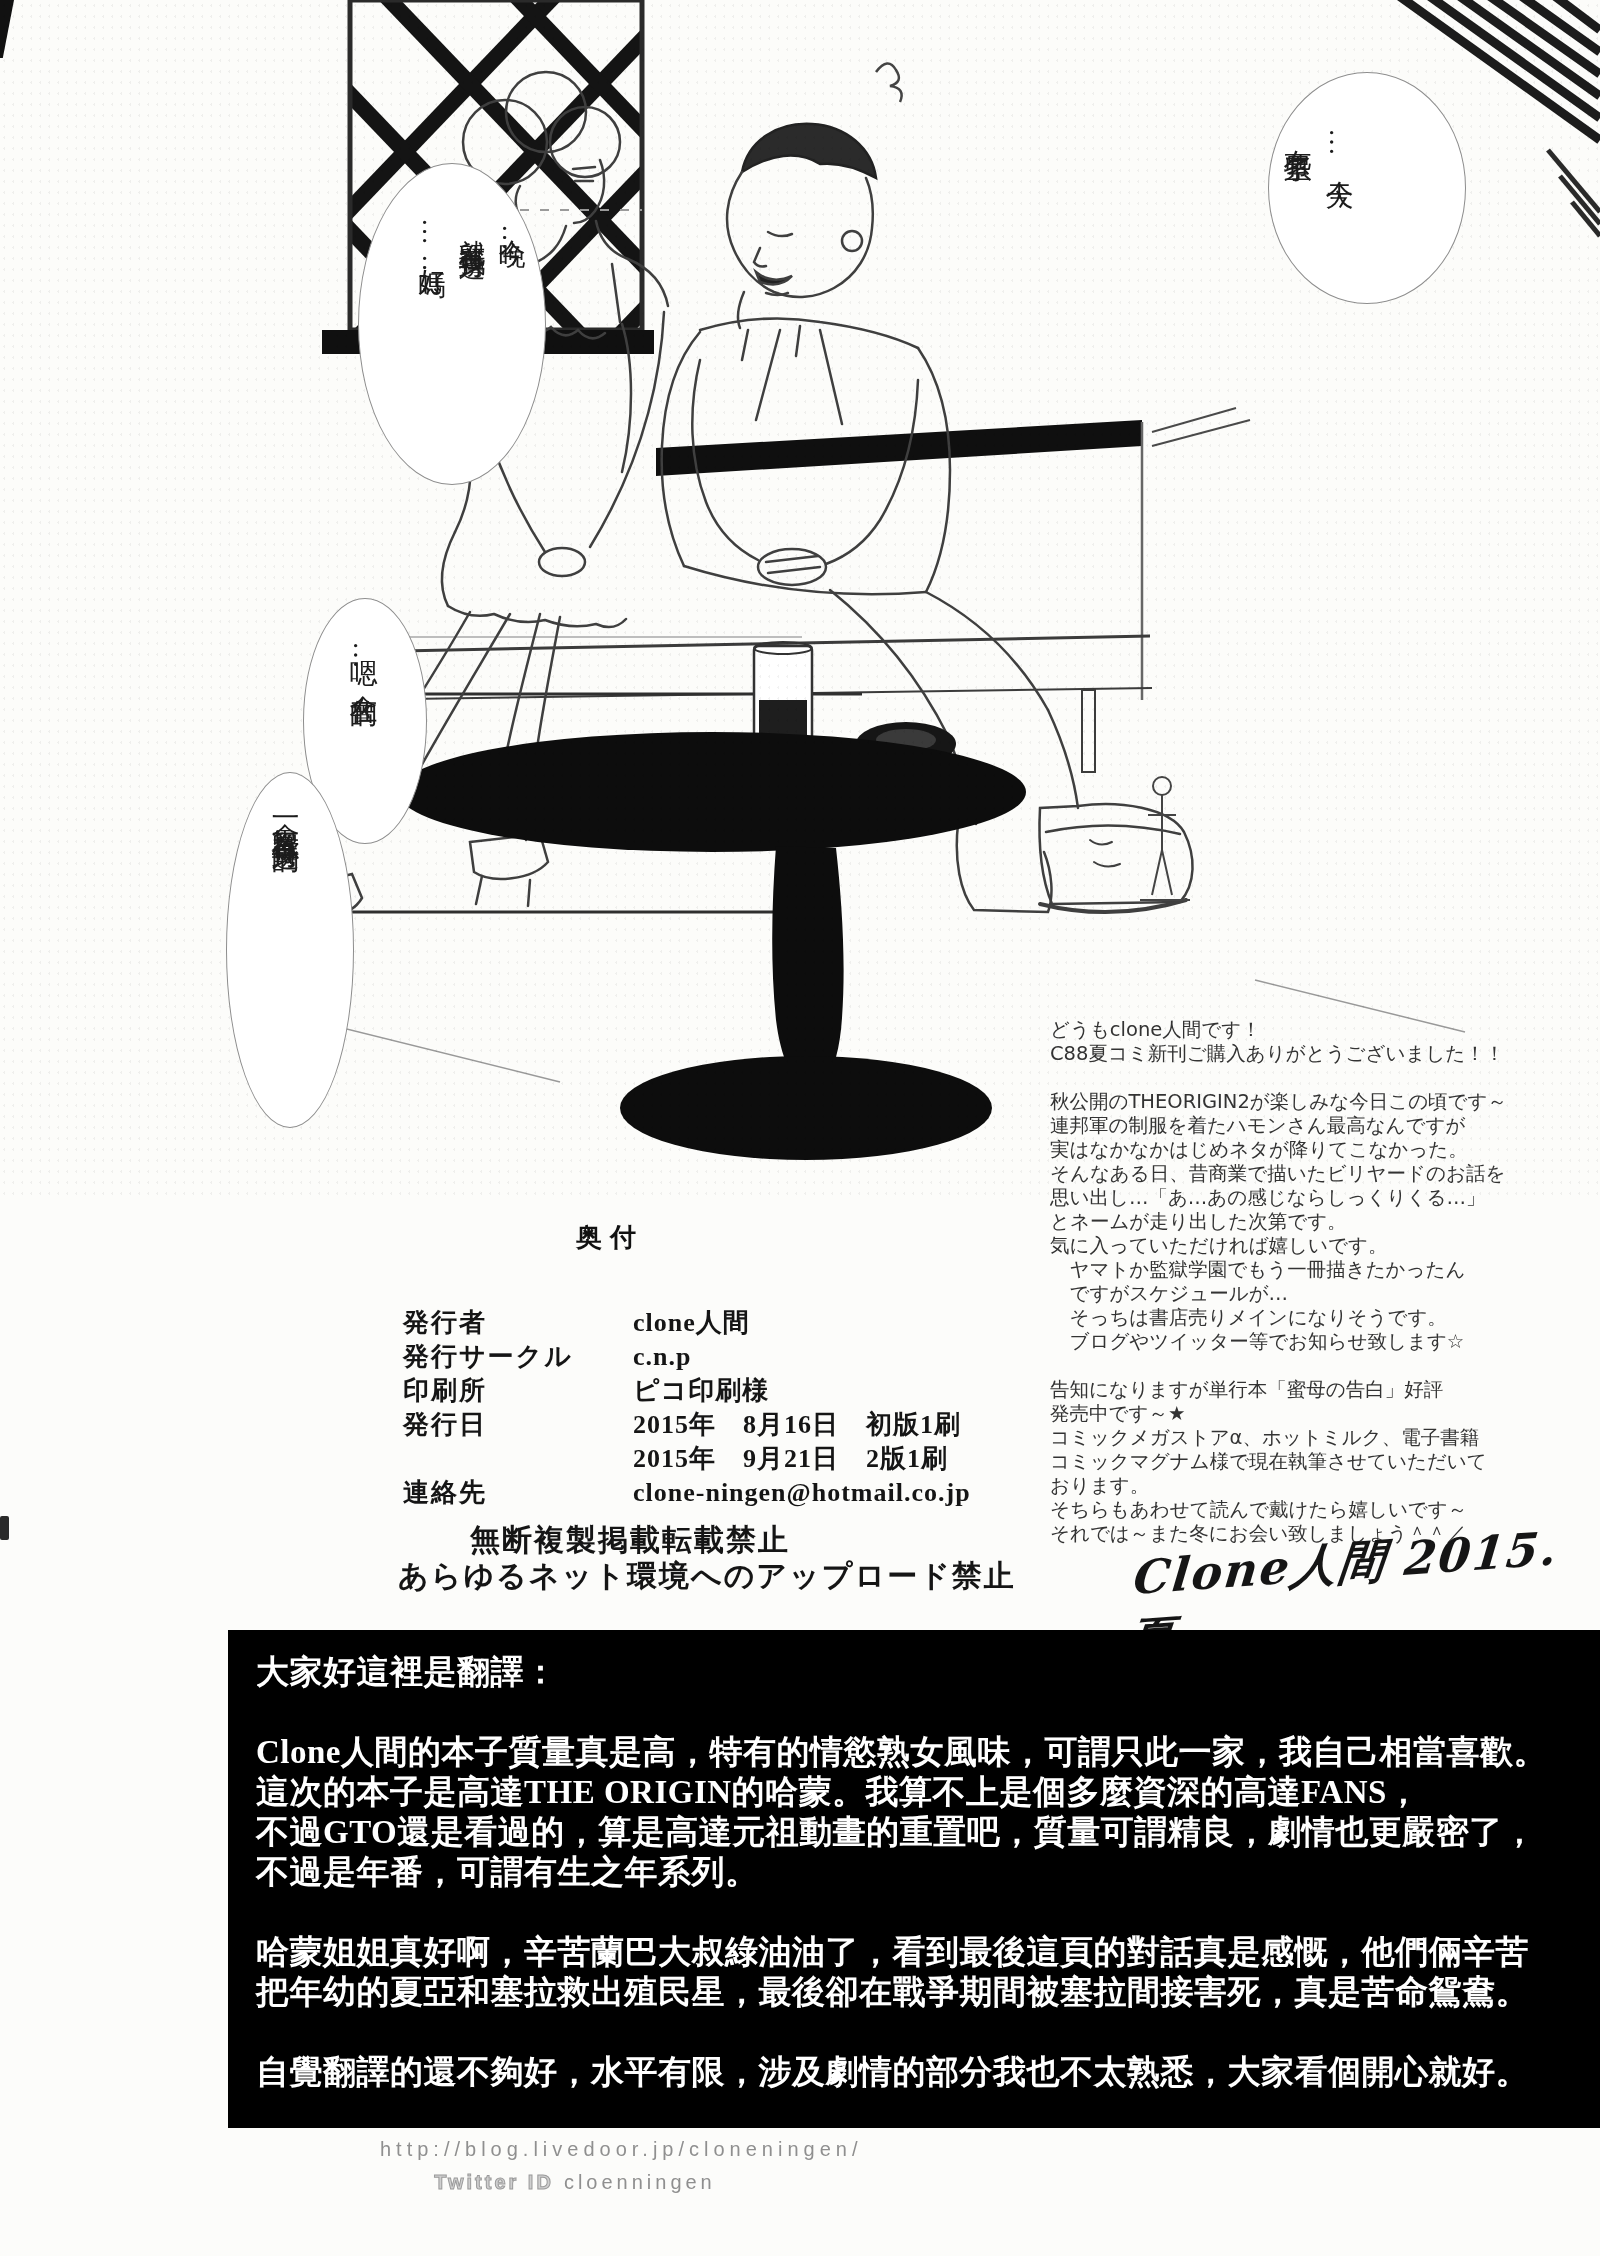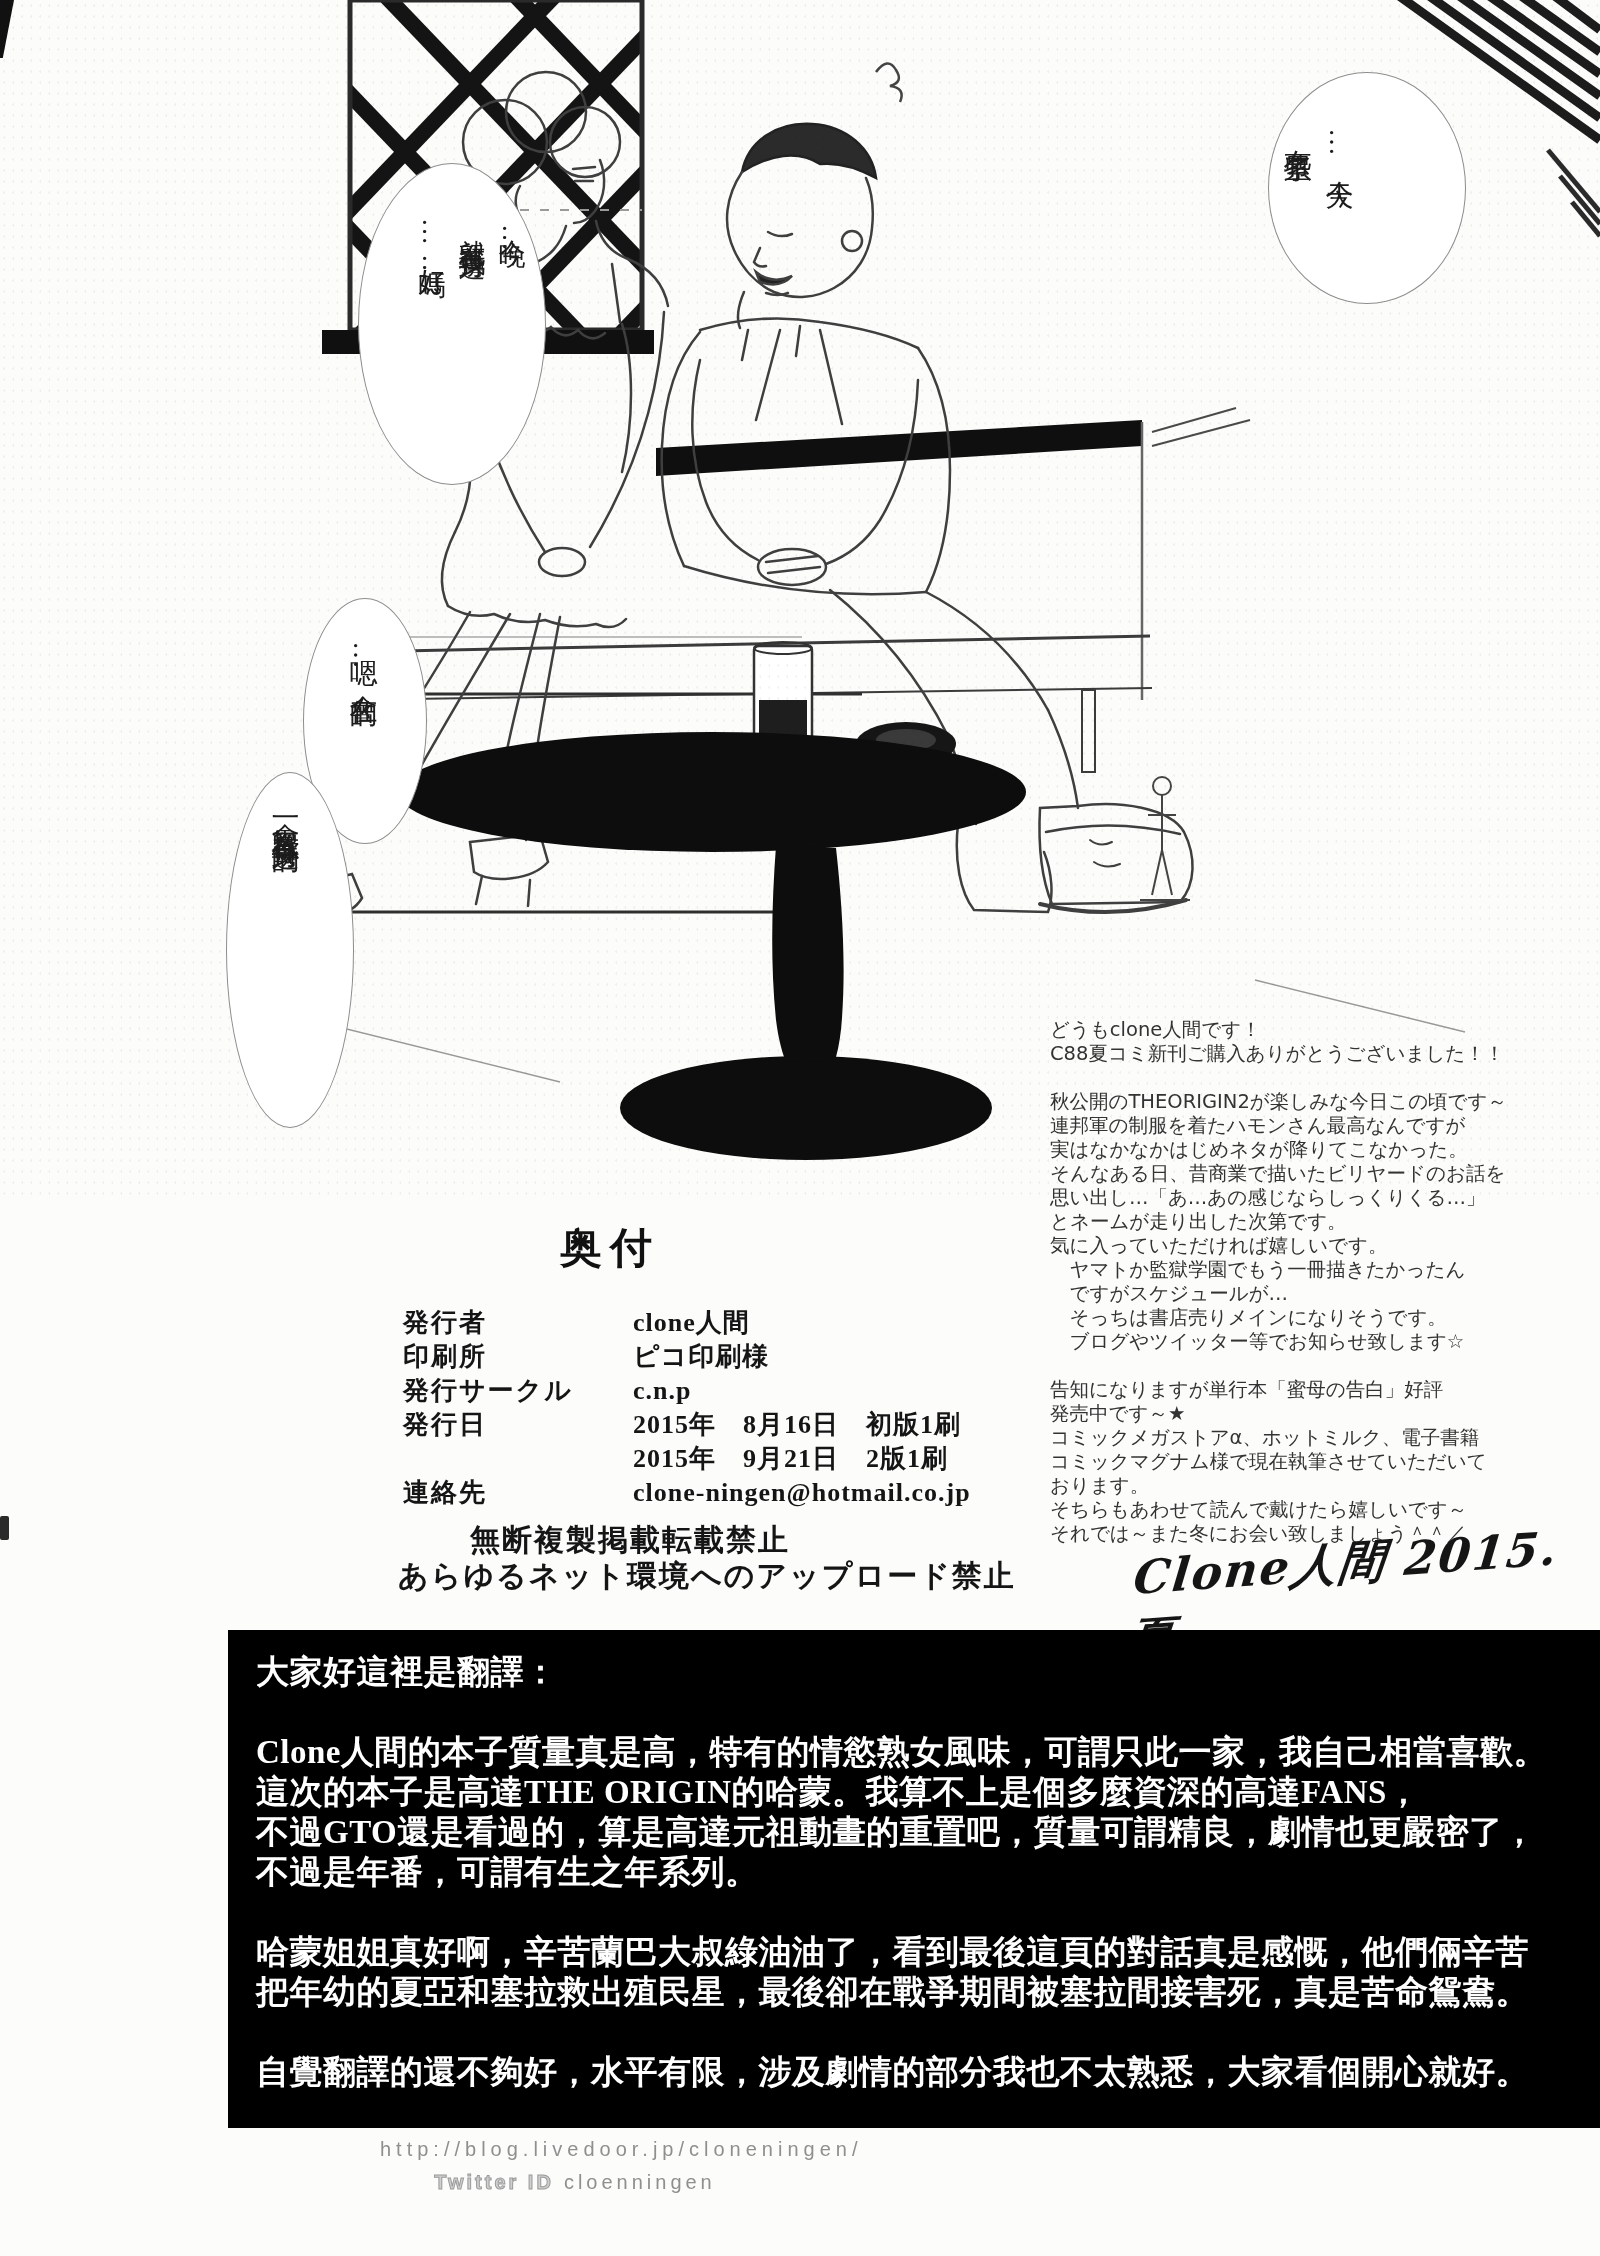--- a/index.html
+++ b/index.html
@@ -22,21 +22,21 @@
   .btext{
     position:absolute;writing-mode:vertical-rl;text-orientation:mixed;
     font-family:"Liberation Serif","DejaVu Serif",serif;font-weight:500;
     color:#1c1c1c;letter-spacing:3px;
   }
   .btext div{margin:0 4px;}
   
   .serif{font-family:"Liberation Serif","DejaVu Serif",serif;}
   .colophon-title{
     position:absolute;left:500px;top:1220px;width:220px;text-align:center;
-    font-size:42px;font-weight:800;letter-spacing:8px;color:#111;
+    font-size:26px;font-weight:800;letter-spacing:8px;color:#111;
   }
   .colophon{position:absolute;left:356px;top:1306px;width:720px;font-size:26px;font-weight:600;color:#151515;}
   .crow{display:flex;height:34px;line-height:34px;margin-left:47px;}
   .clabel{width:230px;letter-spacing:2px;}
   .cvalue{letter-spacing:1px;}
   .notice{position:absolute;font-size:30px;font-weight:700;color:#151515;letter-spacing:2px;}
   
   .afterword{
     position:absolute;left:1050px;top:1018px;width:560px;
     font-size:19.5px;line-height:24px;color:#333;white-space:pre-line;
@@ -249,26 +249,26 @@
   </div>
 
   <div class="colophon-title serif">奥付</div>
 
   <div class="colophon serif">
     <div class="crow">
       <span class="clabel">発行者</span>
       <span class="cvalue">clone人間</span>
     </div>
     <div class="crow">
+      <span class="clabel">発行サークル</span>
+      <span class="cvalue">c.n.p</span>
+    </div>
+    <div class="crow">
       <span class="clabel">印刷所</span>
       <span class="cvalue">ピコ印刷様</span>
-    </div>
-    <div class="crow">
-      <span class="clabel">発行サークル</span>
-      <span class="cvalue">c.n.p</span>
     </div>
     <div class="crow">
       <span class="clabel">発行日</span>
       <span class="cvalue">2015年　8月16日　初版1刷</span>
     </div>
     <div class="crow">
       <span class="clabel"></span>
       <span class="cvalue">2015年　9月21日　2版1刷</span>
     </div>
     <div class="crow">

